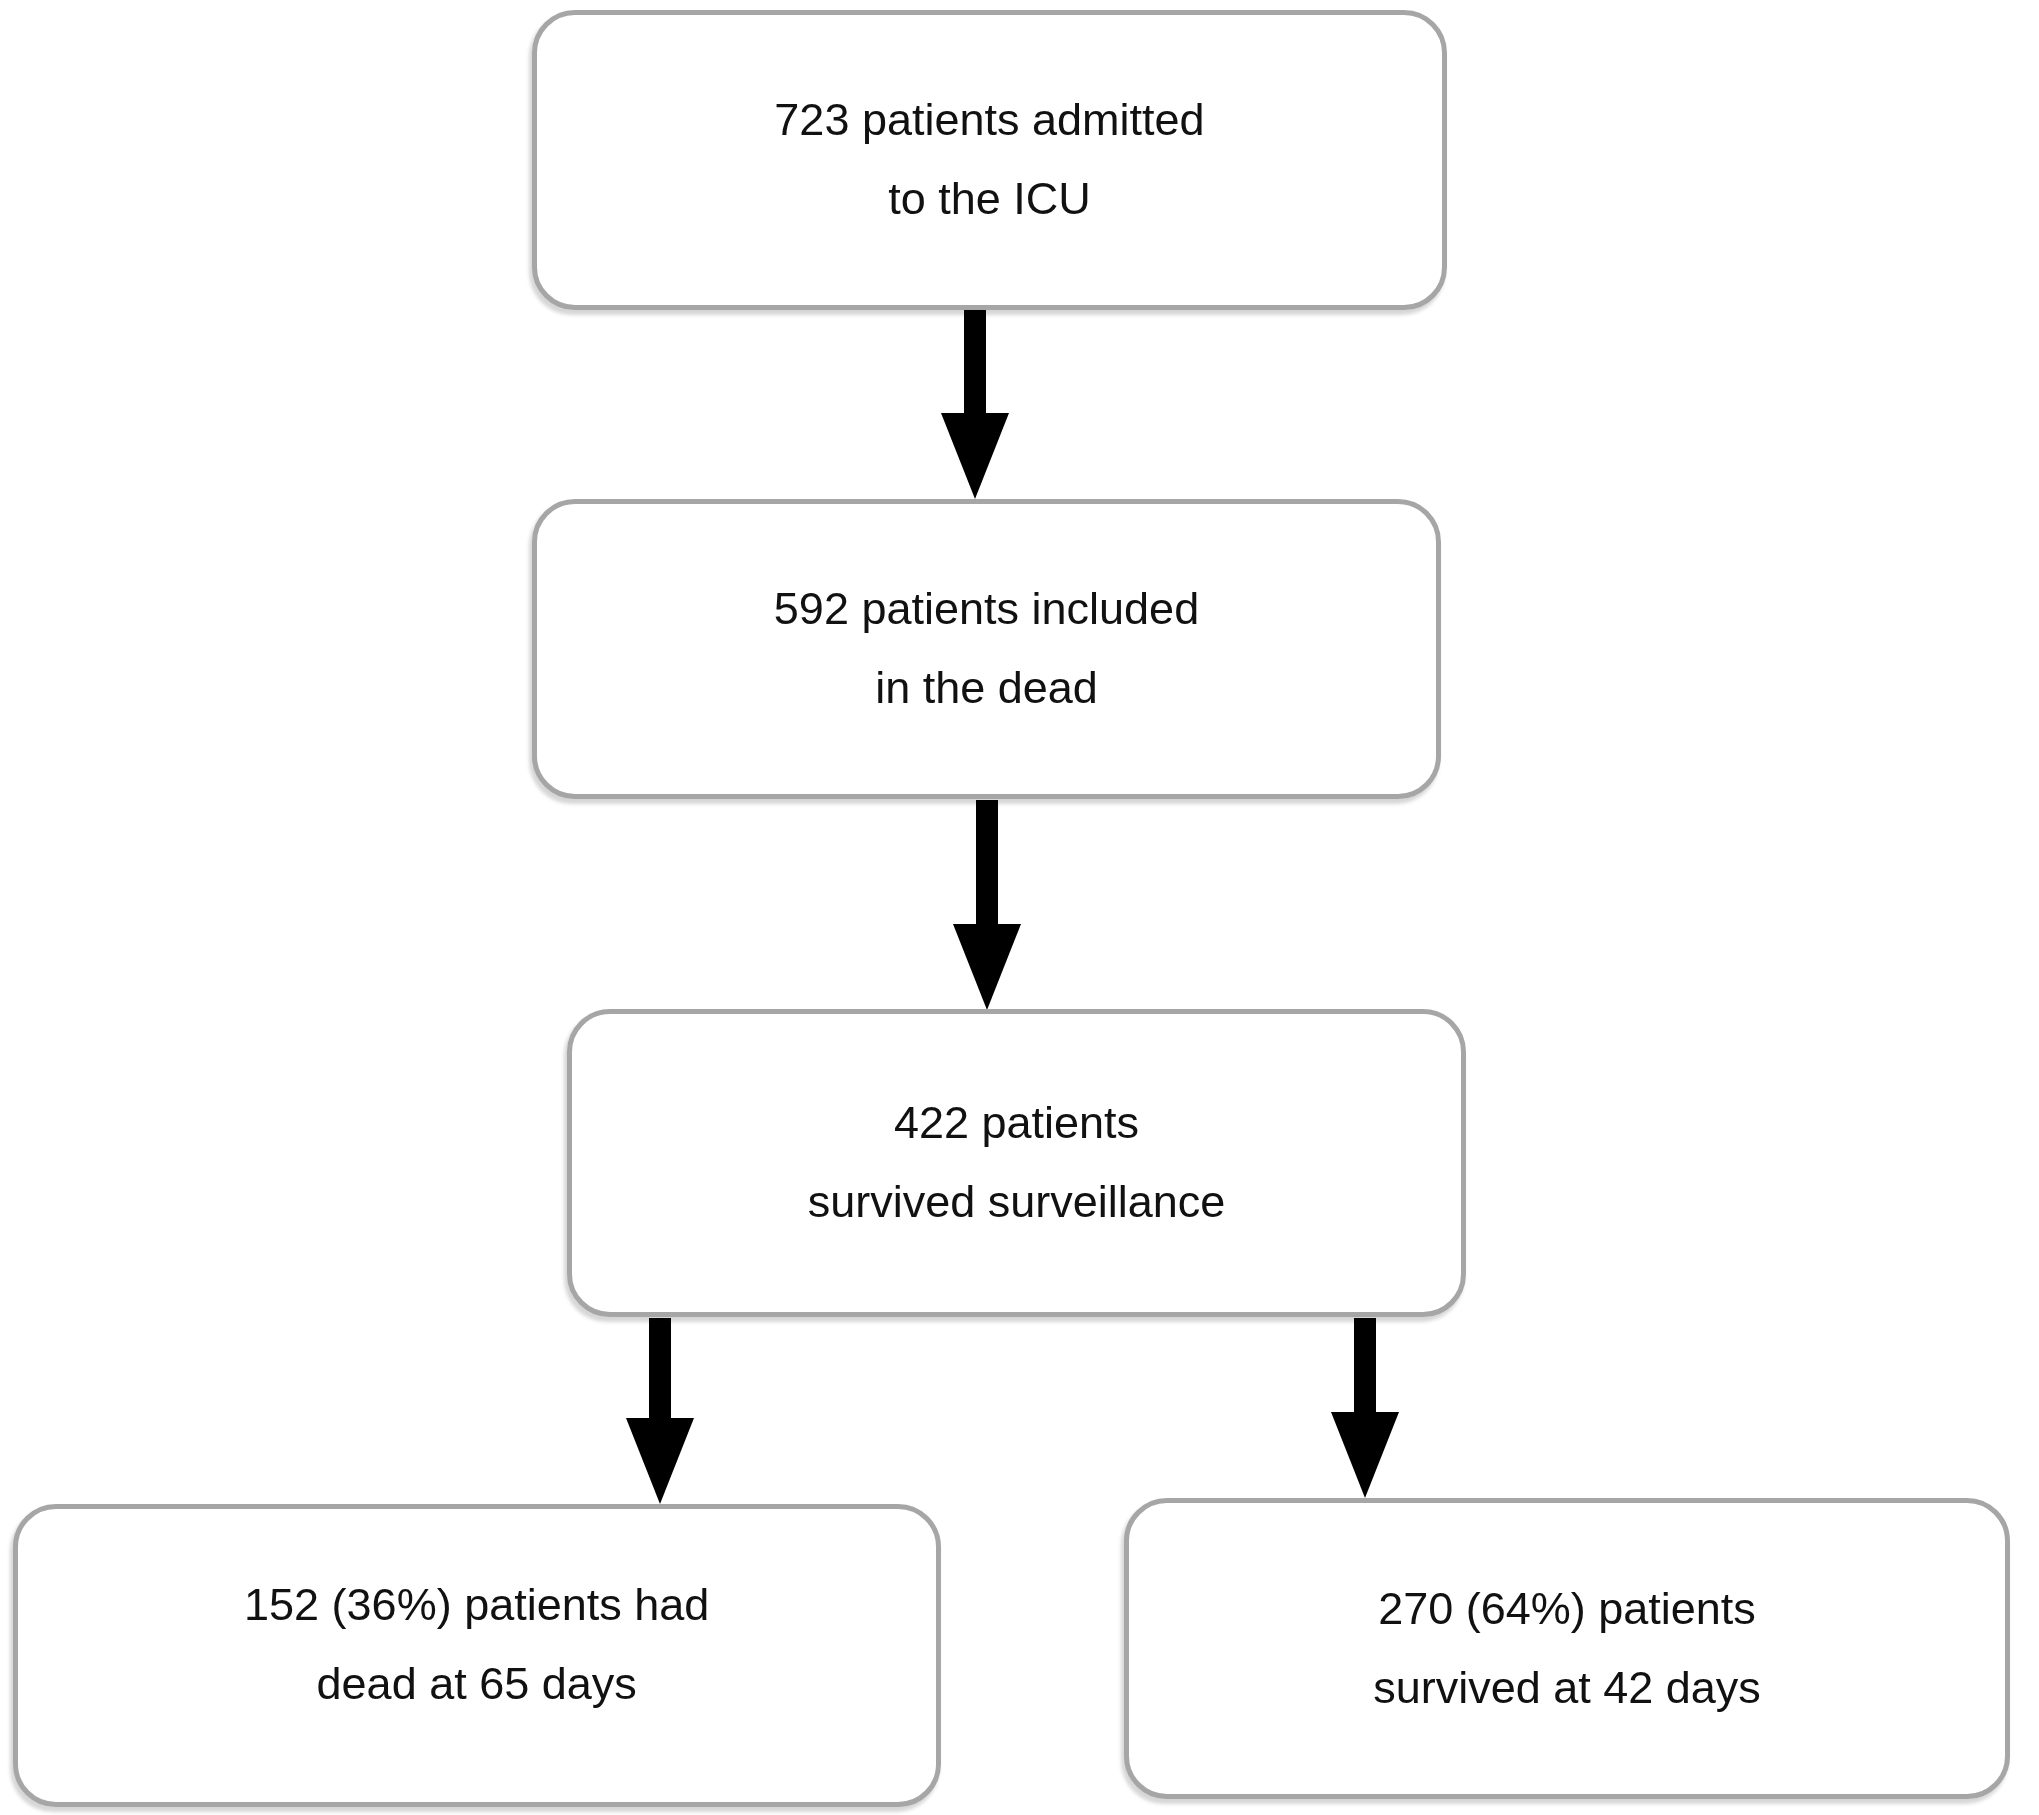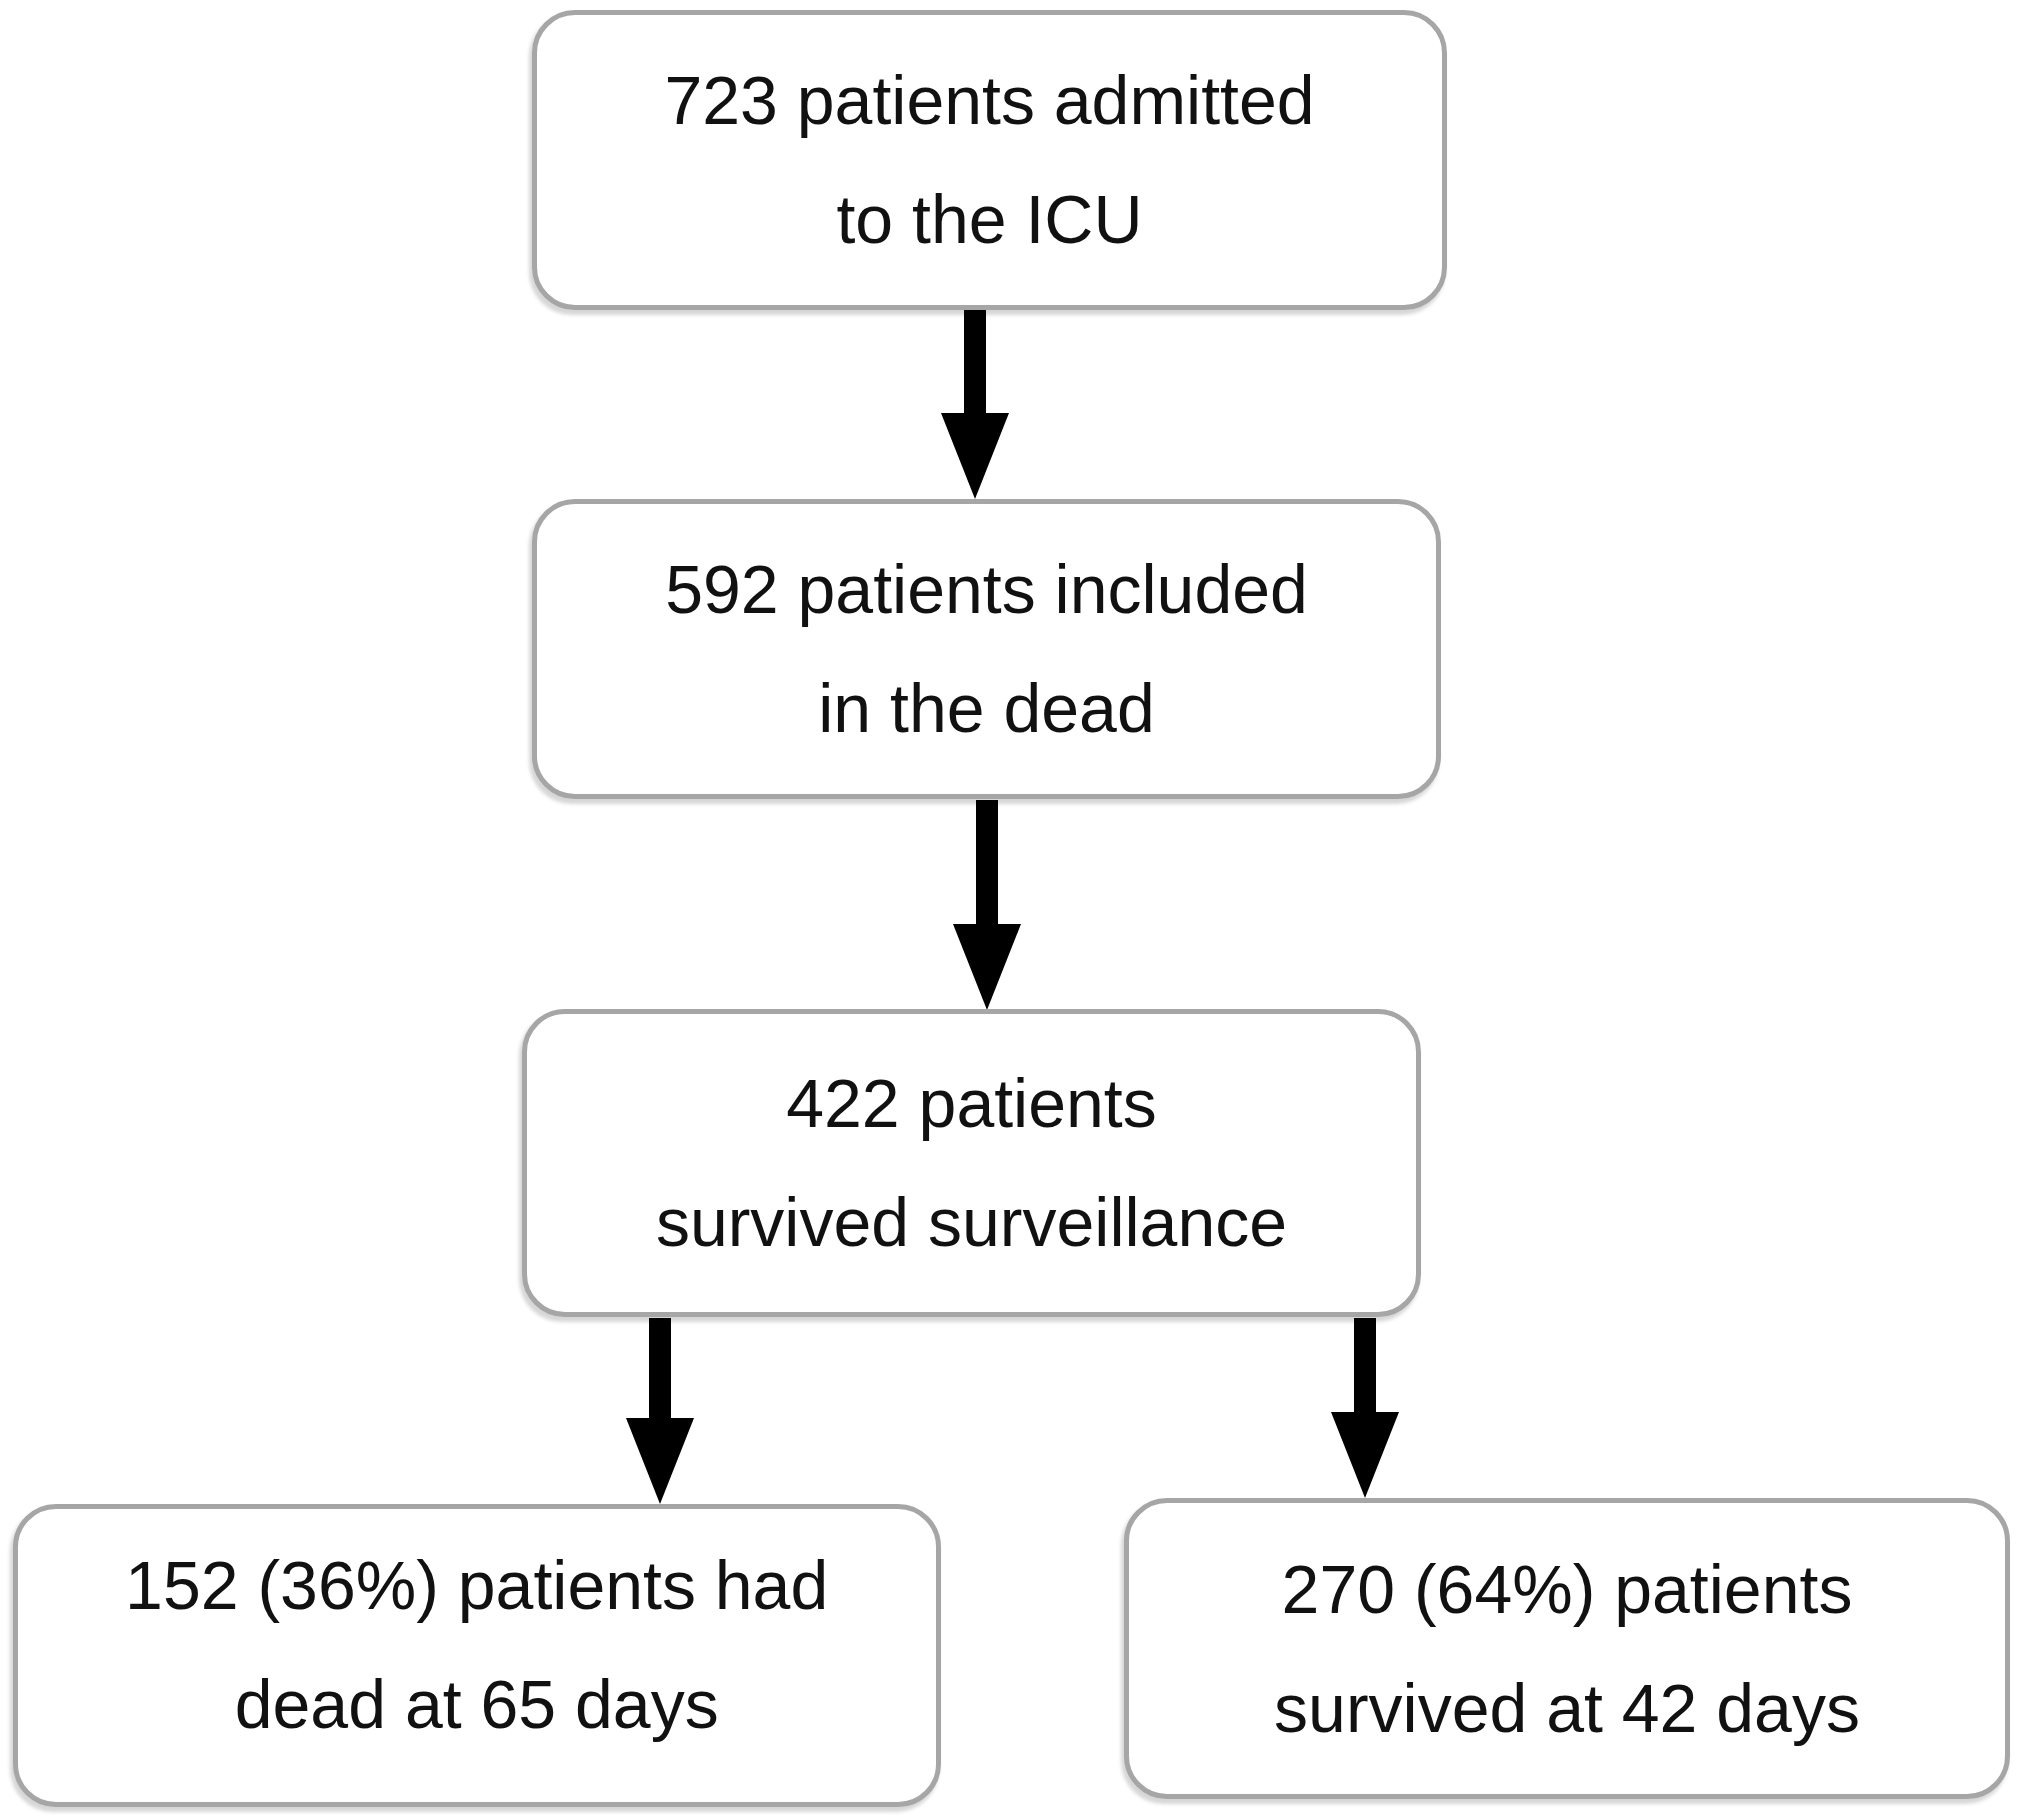--- a/index.html
+++ b/index.html
@@ -23,28 +23,28 @@
     position: absolute;
     background: #ffffff;
     border: 5.9px solid var(--box-border);
     border-radius: 43px;
     box-shadow: -2.9px 4.9px 3.9px rgba(0,0,0,0.16);
     display: flex;
     flex-direction: column;
     justify-content: center;
     align-items: center;
     text-align: center;
-    font-size: 68px;
+    font-size: 45px;
     line-height: 1.75;
     color: var(--text);
   }
   .flow-box .line { display: block; white-space: nowrap; }
   .box-admitted   { left: 532px;  top: 9.8px;   width: 915px; height: 300px; }
   .box-included   { left: 532px;  top: 499px;  width: 909px; height: 300px; }
-  .box-completed  { left: 522px;  top: 1009px; width: 899px; height: 308px; }
+  .box-completed  { left: 567px;  top: 1009px; width: 899px; height: 308px; }
   .box-dead       { left: 12.7px;   top: 1504px; width: 928px; height: 303px; padding-bottom: 22px; }
   .box-survived   { left: 1124px; top: 1498px; width: 886px; height: 301px; }
 
   .arrow {
     position: absolute;
     display: flex;
     flex-direction: column;
     align-items: center;
   }
   .arrow .shaft {

